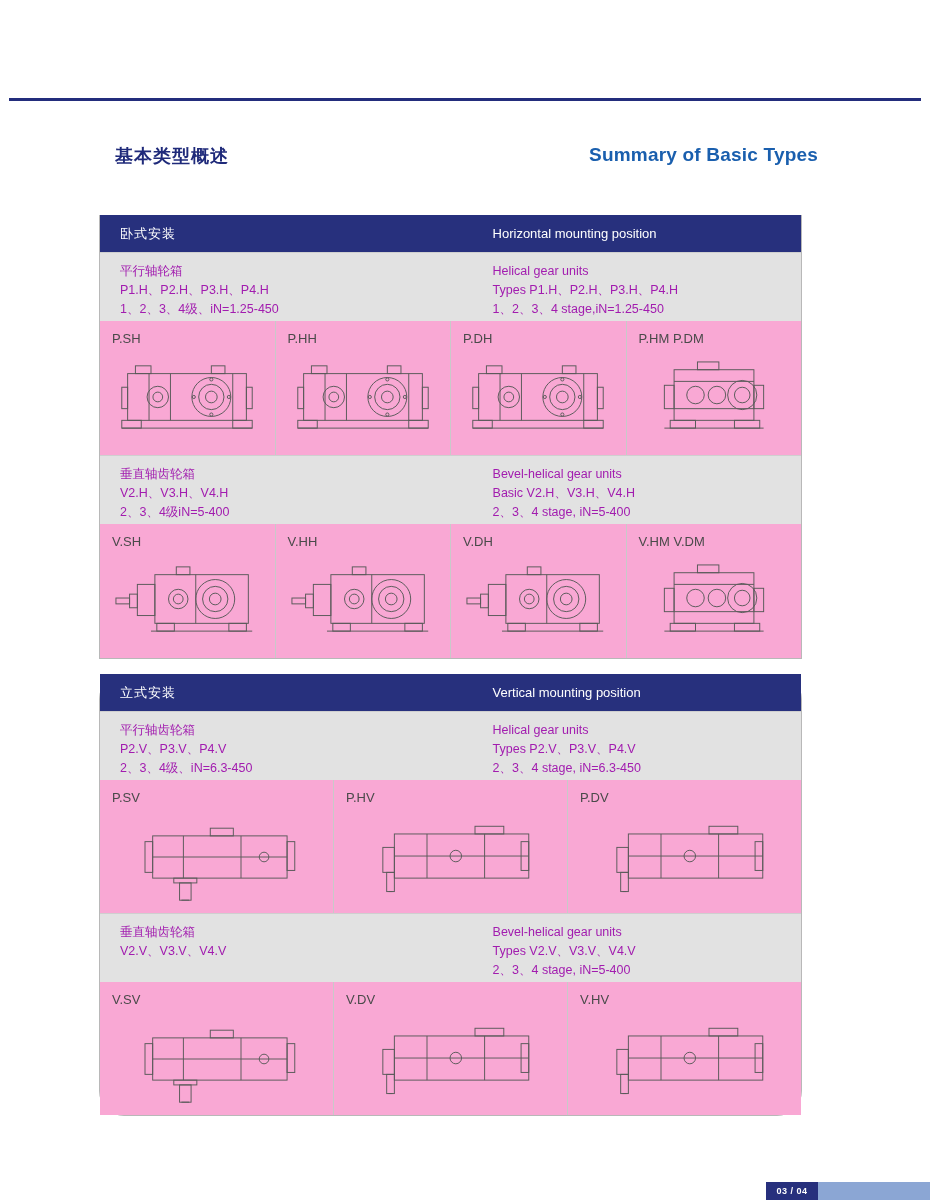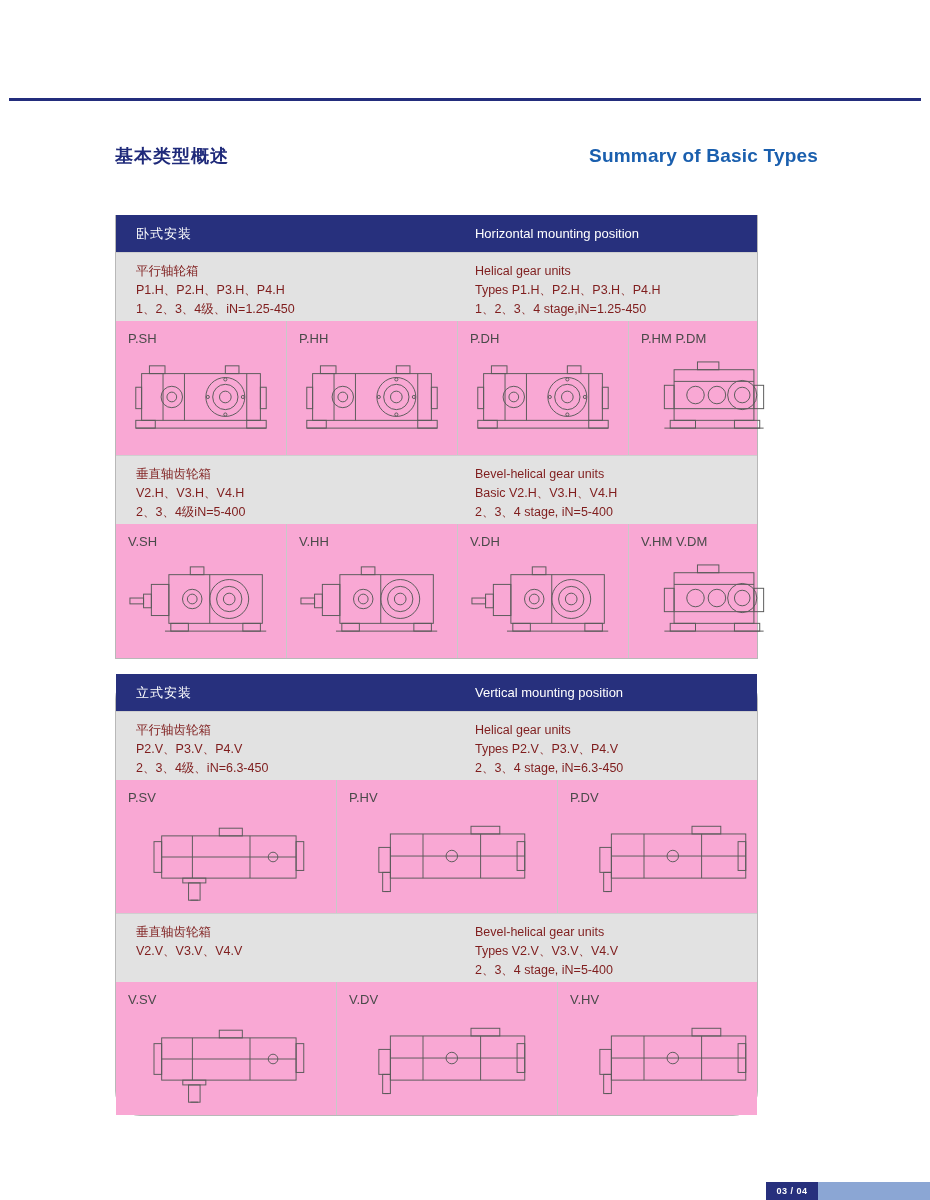--- a/index.html
+++ b/index.html
@@ -1,31 +1,31 @@
 <!DOCTYPE html>
 <html><head>
 <meta charset="utf-8">
 <style>
   html,body{margin:0;padding:0;}
   body{
     width:930px;height:1200px;position:relative;background:#ffffff;
     font-family:"Liberation Sans","DejaVu Sans",sans-serif;overflow:hidden;
   }
   .top-rule{position:absolute;left:9px;right:9px;top:98px;height:3px;background:#232d7c;}
-  .title-row{position:absolute;left:115px;width:703px;top:144px;display:flex;justify-content:space-between;align-items:center;}
+  .title-row{position:absolute;left:115px;width:703px;top:144px;display:flex;justify-content:space-between;align-items:flex-start;}
   .title-zh{font-size:18px;font-weight:bold;color:#1f2a7a;letter-spacing:1px;margin:0;}
   .title-en{font-size:19px;font-weight:bold;color:#1a5fae;margin:0;letter-spacing:.2px;}
 
-  .gtable{position:absolute;left:115px;width:643px;border:1px solid #b8b8b8;border-top:none;box-sizing:border-box;background:#fff;}
+  .gtable{position:absolute;left:99px;width:703px;border:1px solid #b8b8b8;border-top:none;box-sizing:border-box;background:#fff;}
   .t1{top:215px;}
   .t2{top:674px;border-radius:25px;}
   .thead{background:#27307d;color:#ffffff;height:37px;display:flex;align-items:center;font-size:13px;position:relative;}
   .thead .hzh{margin-left:20px;letter-spacing:1px;}
   .thead .hen{position:absolute;left:56%;}
-  .inforow{background:#e2e2e2;position:relative;height:69px;box-sizing:border-box;padding-top:9px;font-size:12.5px;color:#7f1d1d;line-height:19px;border-top:1px solid #cfcfcf;}
+  .inforow{background:#e2e2e2;position:relative;height:69px;box-sizing:border-box;padding-top:9px;font-size:12.5px;color:#a21caf;line-height:19px;border-top:1px solid #cfcfcf;}
   .inforow .izh{margin-left:20px;}
   .inforow .ien{position:absolute;left:56%;top:9px;}
   .cellrow{display:flex;background:#f9a8d4;}
   .cellrow .cell{flex:1;border-right:1px solid #c9c9c9;box-sizing:border-box;padding:10px 12px 6px;position:relative;}
   .cellrow .cell:last-child{border-right:none;}
   .t1 .cellrow{height:134px;}
   .t2 .cellrow{height:133px;}
   .cell-label{font-size:13px;color:#4a4a4a;}
   .drawing{display:block;margin:4px auto 0;}
   .t1 .drawing{width:146px;height:92px;}

